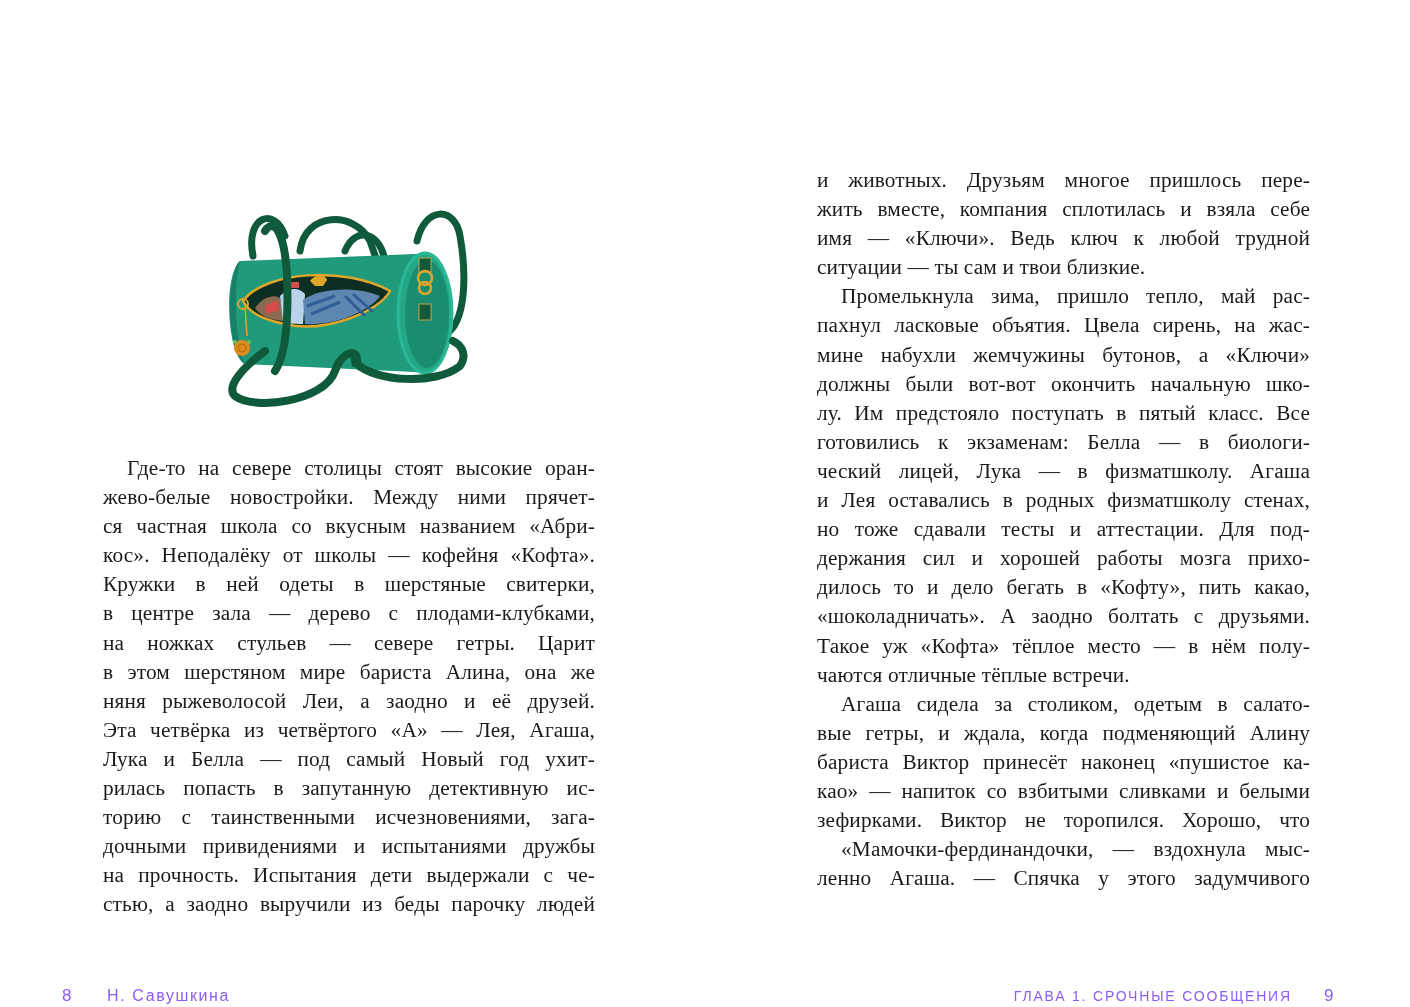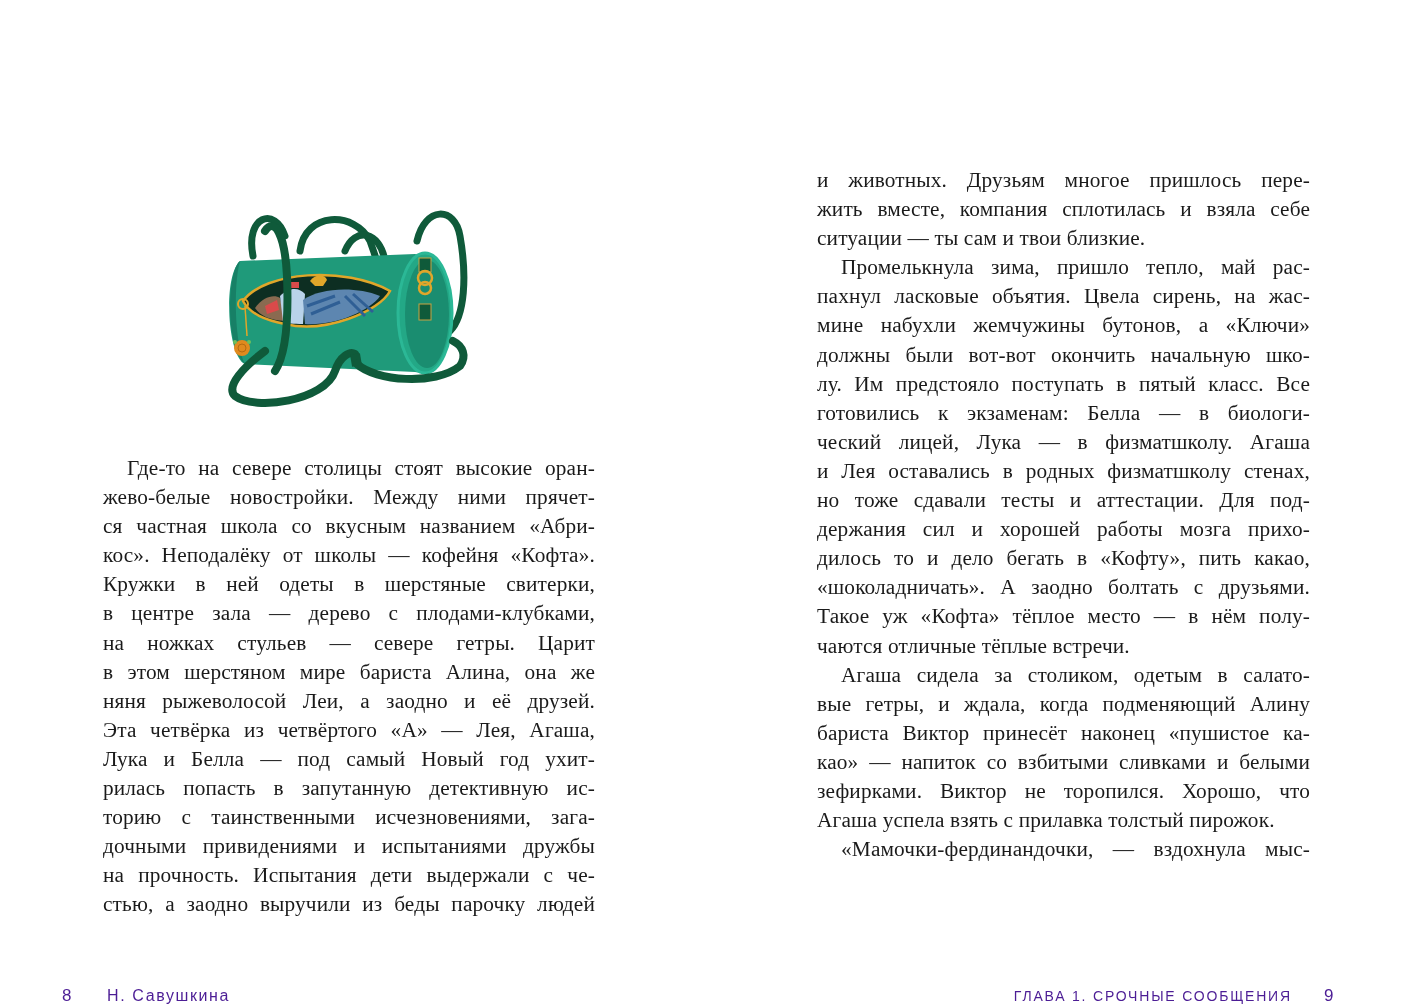--- a/index.html
+++ b/index.html
@@ -62,21 +62,21 @@
       text-align-last: left;
     }
     .line.indent {
       padding-left: 24px;
     }
 
     .footer {
       position: absolute;
       top: 930px;
       font-family: "Liberation Sans", "DejaVu Sans", sans-serif;
-      color: #4c1d95;
+      color: #8b5cf6;
       font-size: 16px;
       letter-spacing: 1.6px;
       white-space: nowrap;
     }
     .footer-left {
       left: 62px;
     }
     .footer-left .page-num {
       font-size: 17px;
       margin-right: 28px;
@@ -166,20 +166,21 @@
     <span class="page-num">8</span>
     <span class="author">Н. Савушкина</span>
   </div>
 </div>
 
 <div class="page page-right">
   <div class="text-column text-right">
 
     <span class="line">и животных. Друзьям многое пришлось пере-</span>
     <span class="line">жить вместе, компания сплотилась и взяла себе</span>
+    <span class="line">имя — «Ключи». Ведь ключ к любой трудной</span>
     <span class="line last">ситуации — ты сам и твои близкие.</span>
 
     <span class="line indent">Промелькнула зима, пришло тепло, май рас-</span>
     <span class="line">пахнул ласковые объятия. Цвела сирень, на жас-</span>
     <span class="line">мине набухли жемчужины бутонов, а «Ключи»</span>
     <span class="line">должны были вот-вот окончить начальную шко-</span>
     <span class="line">лу. Им предстояло поступать в пятый класс. Все</span>
     <span class="line">готовились к экзаменам: Белла — в биологи-</span>
     <span class="line">ческий лицей, Лука — в физматшколу. Агаша</span>
     <span class="line">и Лея оставались в родных физматшколу стенах,</span>
@@ -188,22 +189,22 @@
     <span class="line">дилось то и дело бегать в «Кофту», пить какао,</span>
     <span class="line">«шоколадничать». А заодно болтать с друзьями.</span>
     <span class="line">Такое уж «Кофта» тёплое место — в нём полу-</span>
     <span class="line last">чаются отличные тёплые встречи.</span>
 
     <span class="line indent">Агаша сидела за столиком, одетым в салато-</span>
     <span class="line">вые гетры, и ждала, когда подменяющий Алину</span>
     <span class="line">бариста Виктор принесёт наконец «пушистое ка-</span>
     <span class="line">као» — напиток со взбитыми сливками и белыми</span>
     <span class="line">зефирками. Виктор не торопился. Хорошо, что</span>
-    <span class="line last">Агаша успела взять с прилавка толстый пирожок.</span>
 
     <span class="line indent">«Мамочки-фердинандочки, — вздохнула мыс-</span>
+    <span class="line">ленно Агаша. — Спячка у этого задумчивого</span>
   </div>
 
   <div class="footer footer-right">
     <span class="chapter">ГЛАВА 1. СРОЧНЫЕ СООБЩЕНИЯ</span>
     <span class="page-num">9</span>
   </div>
 </div>
 
 </body></html>

